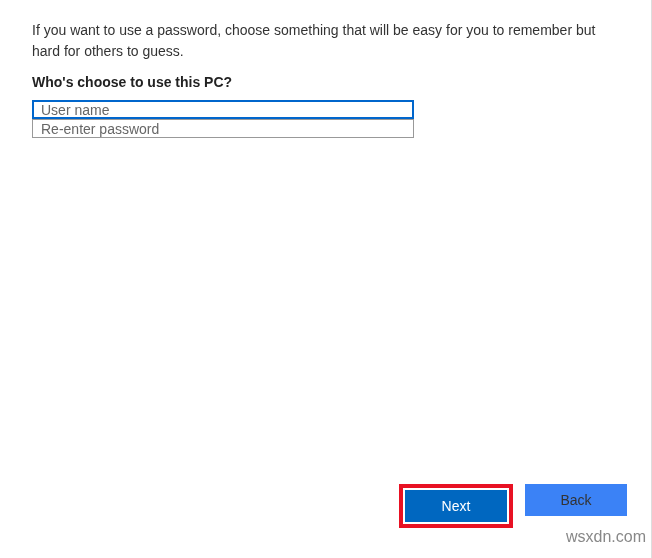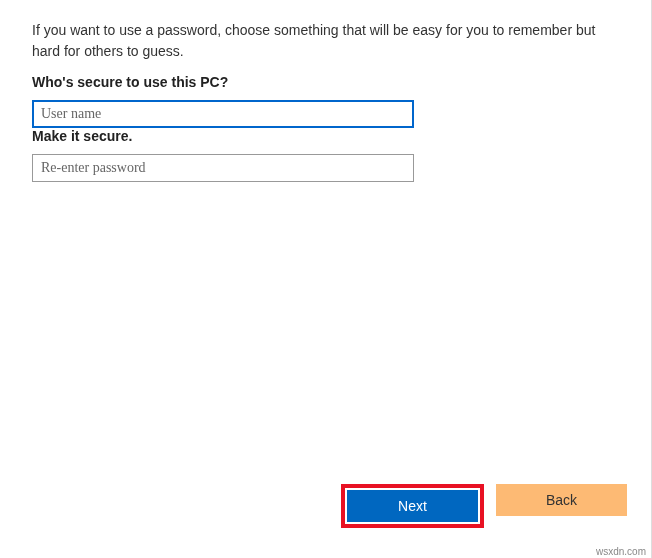--- a/index.html
+++ b/index.html
@@ -35,24 +35,24 @@
       max-width: 580px;
     }
     .section-label {
       font-size: 14px;
       font-weight: 600;
       color: #222;
       margin-bottom: 10px;
     }
     .input-field {
       width: 382px;
-      height: 28px;
+      height: 19px;
       padding: 4px 8px;
       font-size: 14px;
-      font-family: Liberation Serif, serif;
+      font-family: Liberation Sans, sans-serif;
       border: 1px solid #999;
       outline: none;
       display: block;
       color: #333;
     }
     .input-field::placeholder {
       color: #666;
     }
     .input-field.focused {
       border: 2px solid #0066cc;
@@ -68,65 +68,64 @@
       margin-bottom: 14px;
     }
     .button-bar {
       position: absolute;
       bottom: 30px;
       right: 24px;
       display: flex;
       gap: 12px;
     }
     .btn {
-      width: 131px;
+      width: 102px;
       height: 32px;
       font-size: 14px;
       font-family: inherit;
       border: none;
       cursor: pointer;
       text-align: center;
     }
     .btn-primary {
       background: #0067c0;
       color: #ffffff;
     }
     .btn-secondary {
-      background: #fdba74;
+      background: #3b82f6;
       color: #333;
     }
     .highlight-box {
       border: 4px solid #e81123;
       padding: 2px;
       display: inline-block;
     }
     .watermark {
       position: absolute;
-      bottom: 1px;
+      bottom: 12px;
       right: 6px;
-      font-size: 10px;
+      font-size: 16px;
       color: #888;
       text-align: center;
     }
   </style>
 </head>
 <body>
 
 <div class="container">
 
 
   <p class="description">If you want to use a password, choose something that will be easy for you to remember but hard for others to guess.</p>
 
   <div>
-    <div class="section-label">Who's secure to use this PC?</div>
+    <div class="section-label">Who's choose to use this PC?</div>
     <input type="text" class="input-field focused" placeholder="User name" style="">
   </div>
 
   <div>
-    <div class="section-label">Make it secure.</div>
     <input type="password" class="input-field password-input" placeholder="Re-enter password" style="">
   </div>
 
   <div class="button-bar">
     <span class="highlight-box">
       <button class="btn btn-primary">Next</button>
     </span>
     <button class="btn btn-secondary">Back</button>
   </div>
 

